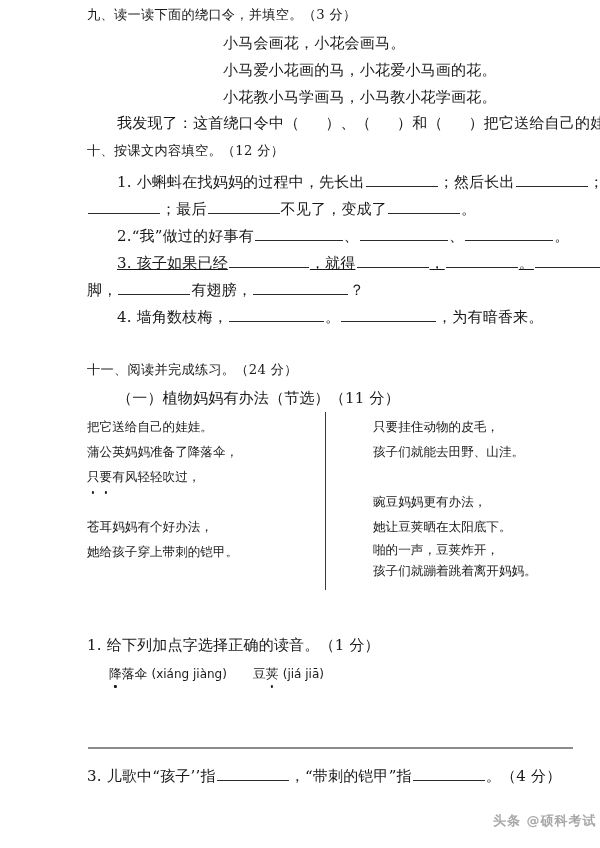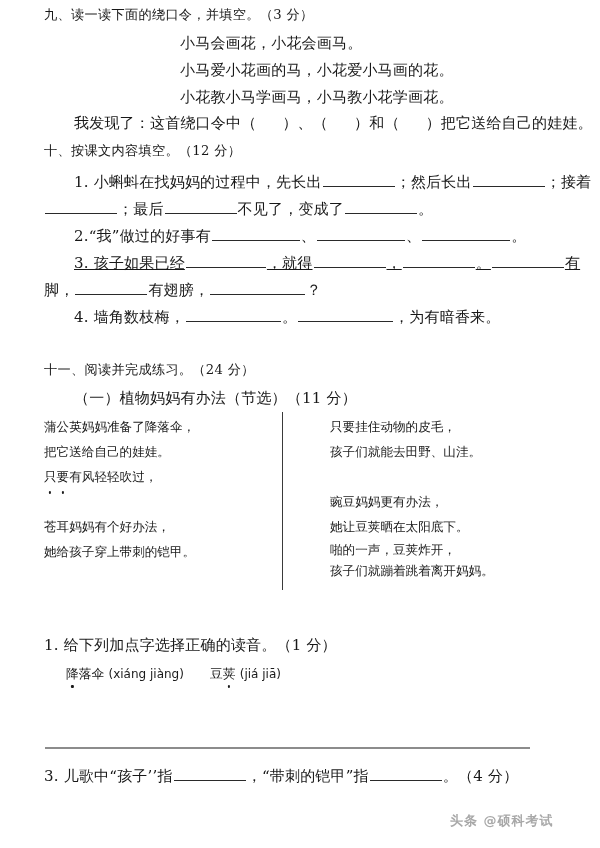--- a/index.html
+++ b/index.html
@@ -12,20 +12,21 @@
     height: 848px;
     position: relative;
     font-family: "DejaVu Serif", "Liberation Serif", serif;
     color: #1a1a1a;
     overflow: hidden;
   }
   .page {
     position: absolute;
     inset: 0;
     padding: 0;
+    margin-left: 43px;
   }
 
   
   .line {
     position: absolute;
     white-space: nowrap;
     font-size: 15px;
     line-height: 1;
     letter-spacing: 0.2px;
     color: #181818;
@@ -155,22 +156,22 @@
   <div class="line" style="left:74px; top:307px;">
     <span>4. 墙角数枝梅，</span><span class="blk b95"></span><span>。</span><span class="blk b95"></span><span>，为有暗香来。</span>
   </div>
 
   <div class="line sec-head" style="left:44px; top:363px;">十一、阅读并完成练习。（24 分）</div>
   <div class="line" style="left:74px; top:391px;">（一）植物妈妈有办法（节选）（11 分）</div>
 
   <div class="poem-divider" style="left:282px; top:412px; height:178px;"></div>
 
   <div class="poem-col" style="left:44px; top:414px;">
+    <div>把它送给自己的娃娃。</div>
     <div>蒲公英妈妈准备了降落伞，</div>
-    <div>把它送给自己的娃娃。</div>
     <div><span class="dot">只</span><span class="dot">要</span><span>有风轻轻吹过，</span></div>
     <div style="height:25px;"></div>
     <div>苍耳妈妈有个好办法，</div>
     <div>她给孩子穿上带刺的铠甲。</div>
   </div>
 
   <div class="poem-col" style="left:330px; top:414px;">
     <div>只要挂住动物的皮毛，</div>
     <div>孩子们就能去田野、山洼。</div>
     <div style="height:25px;"></div>

